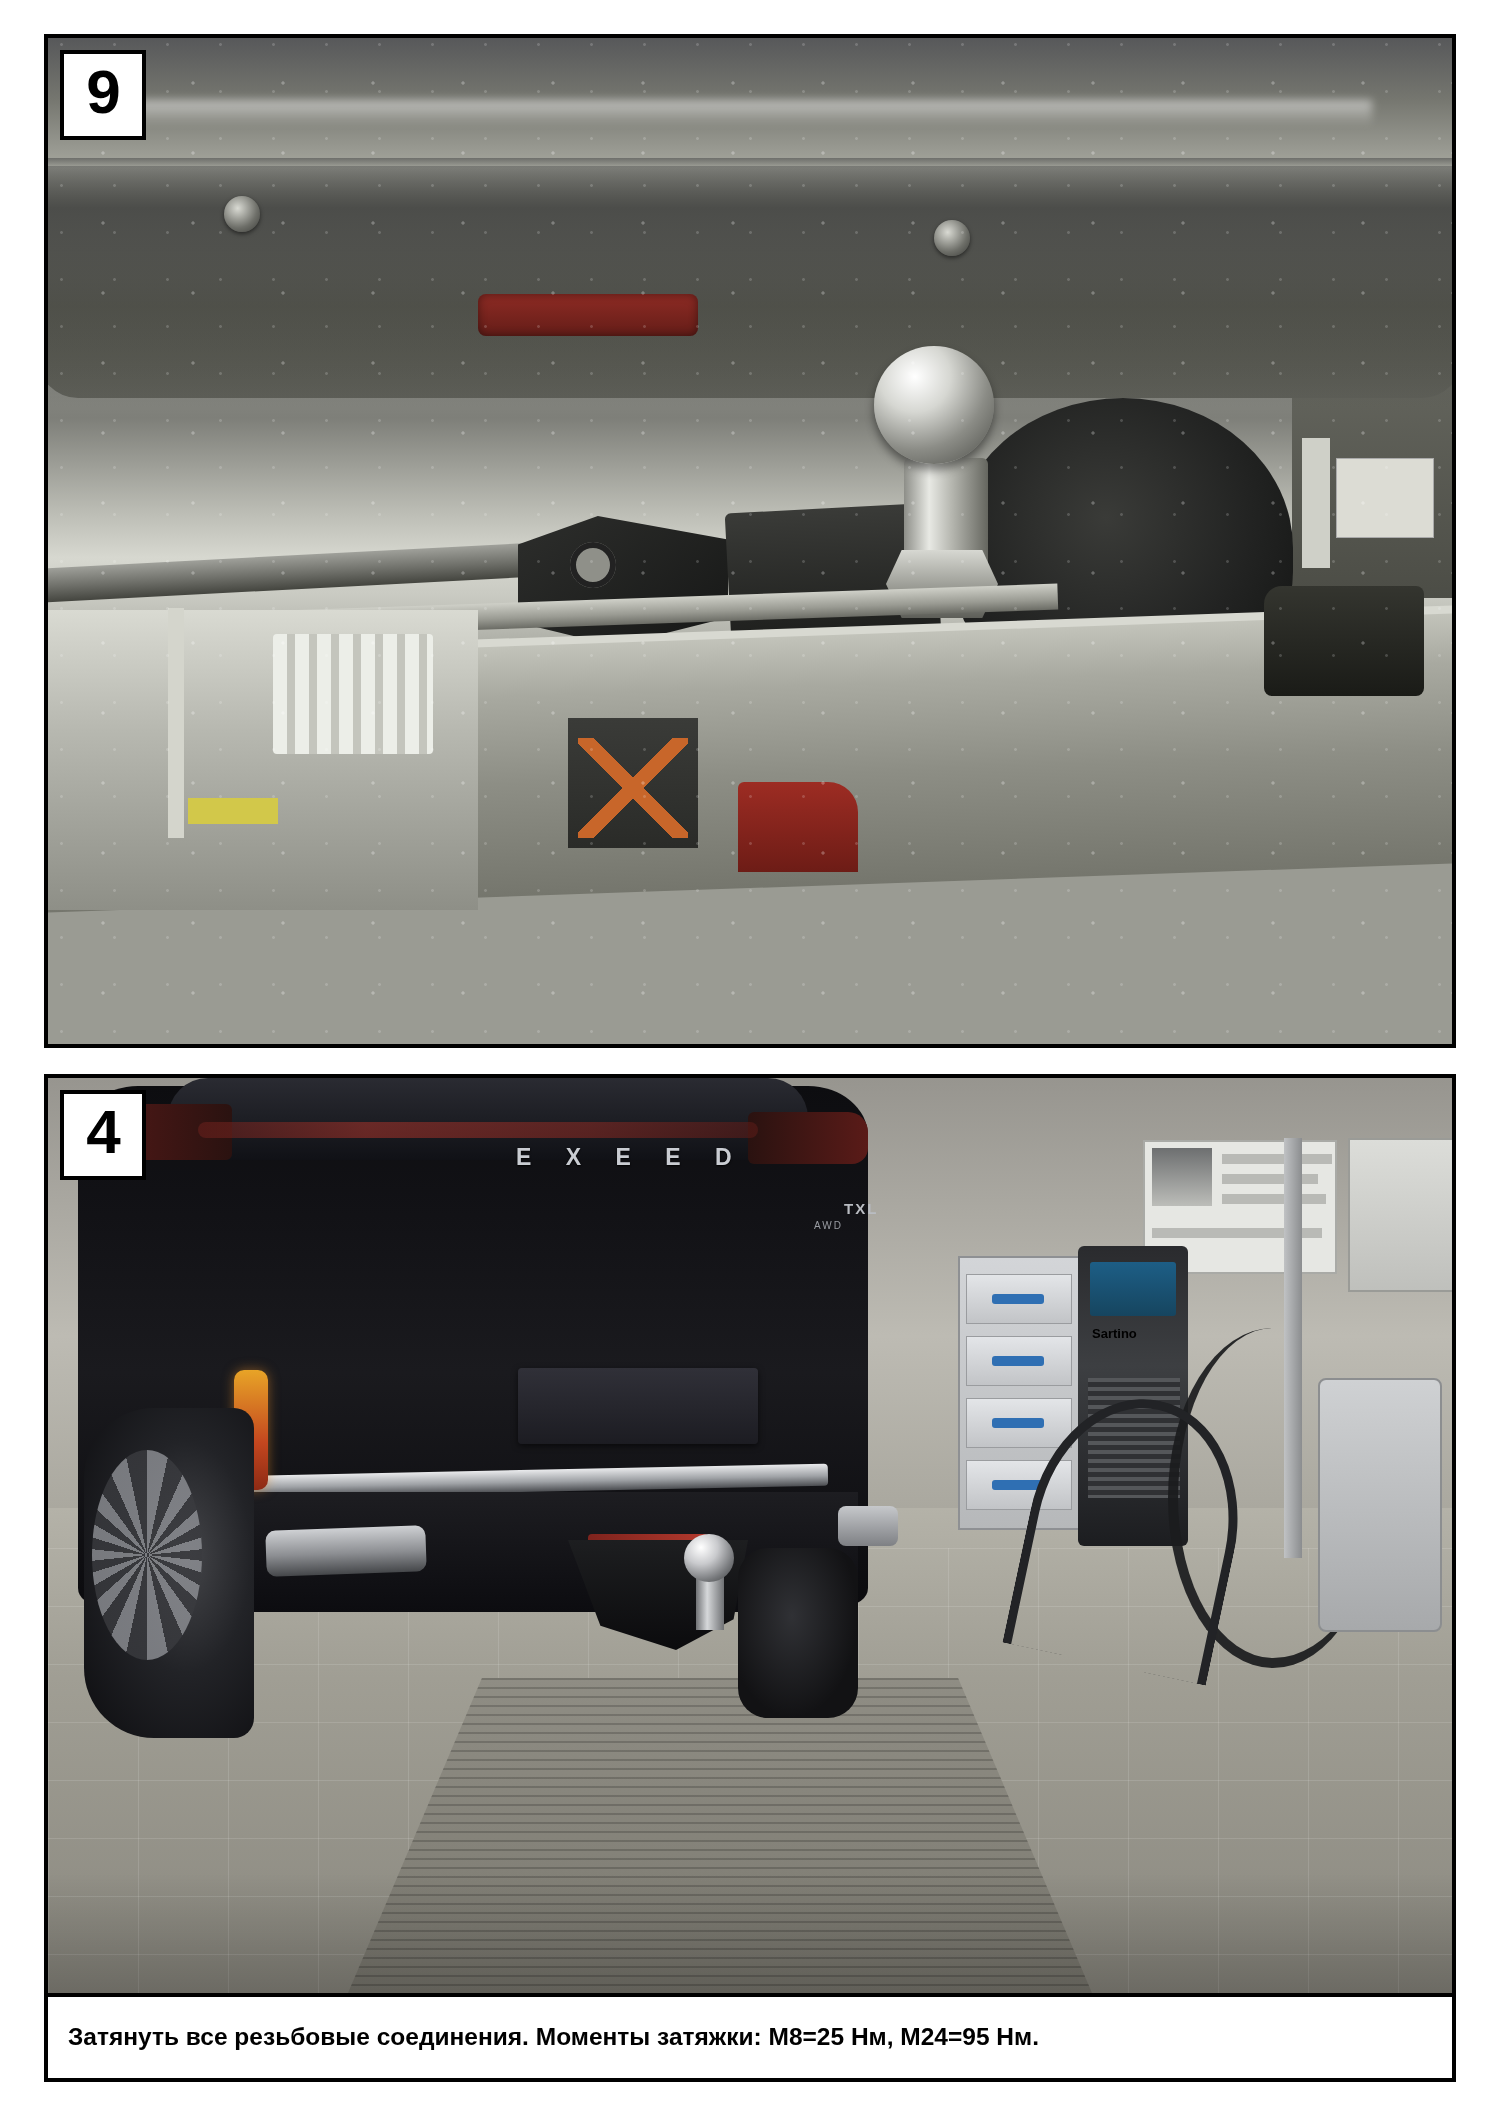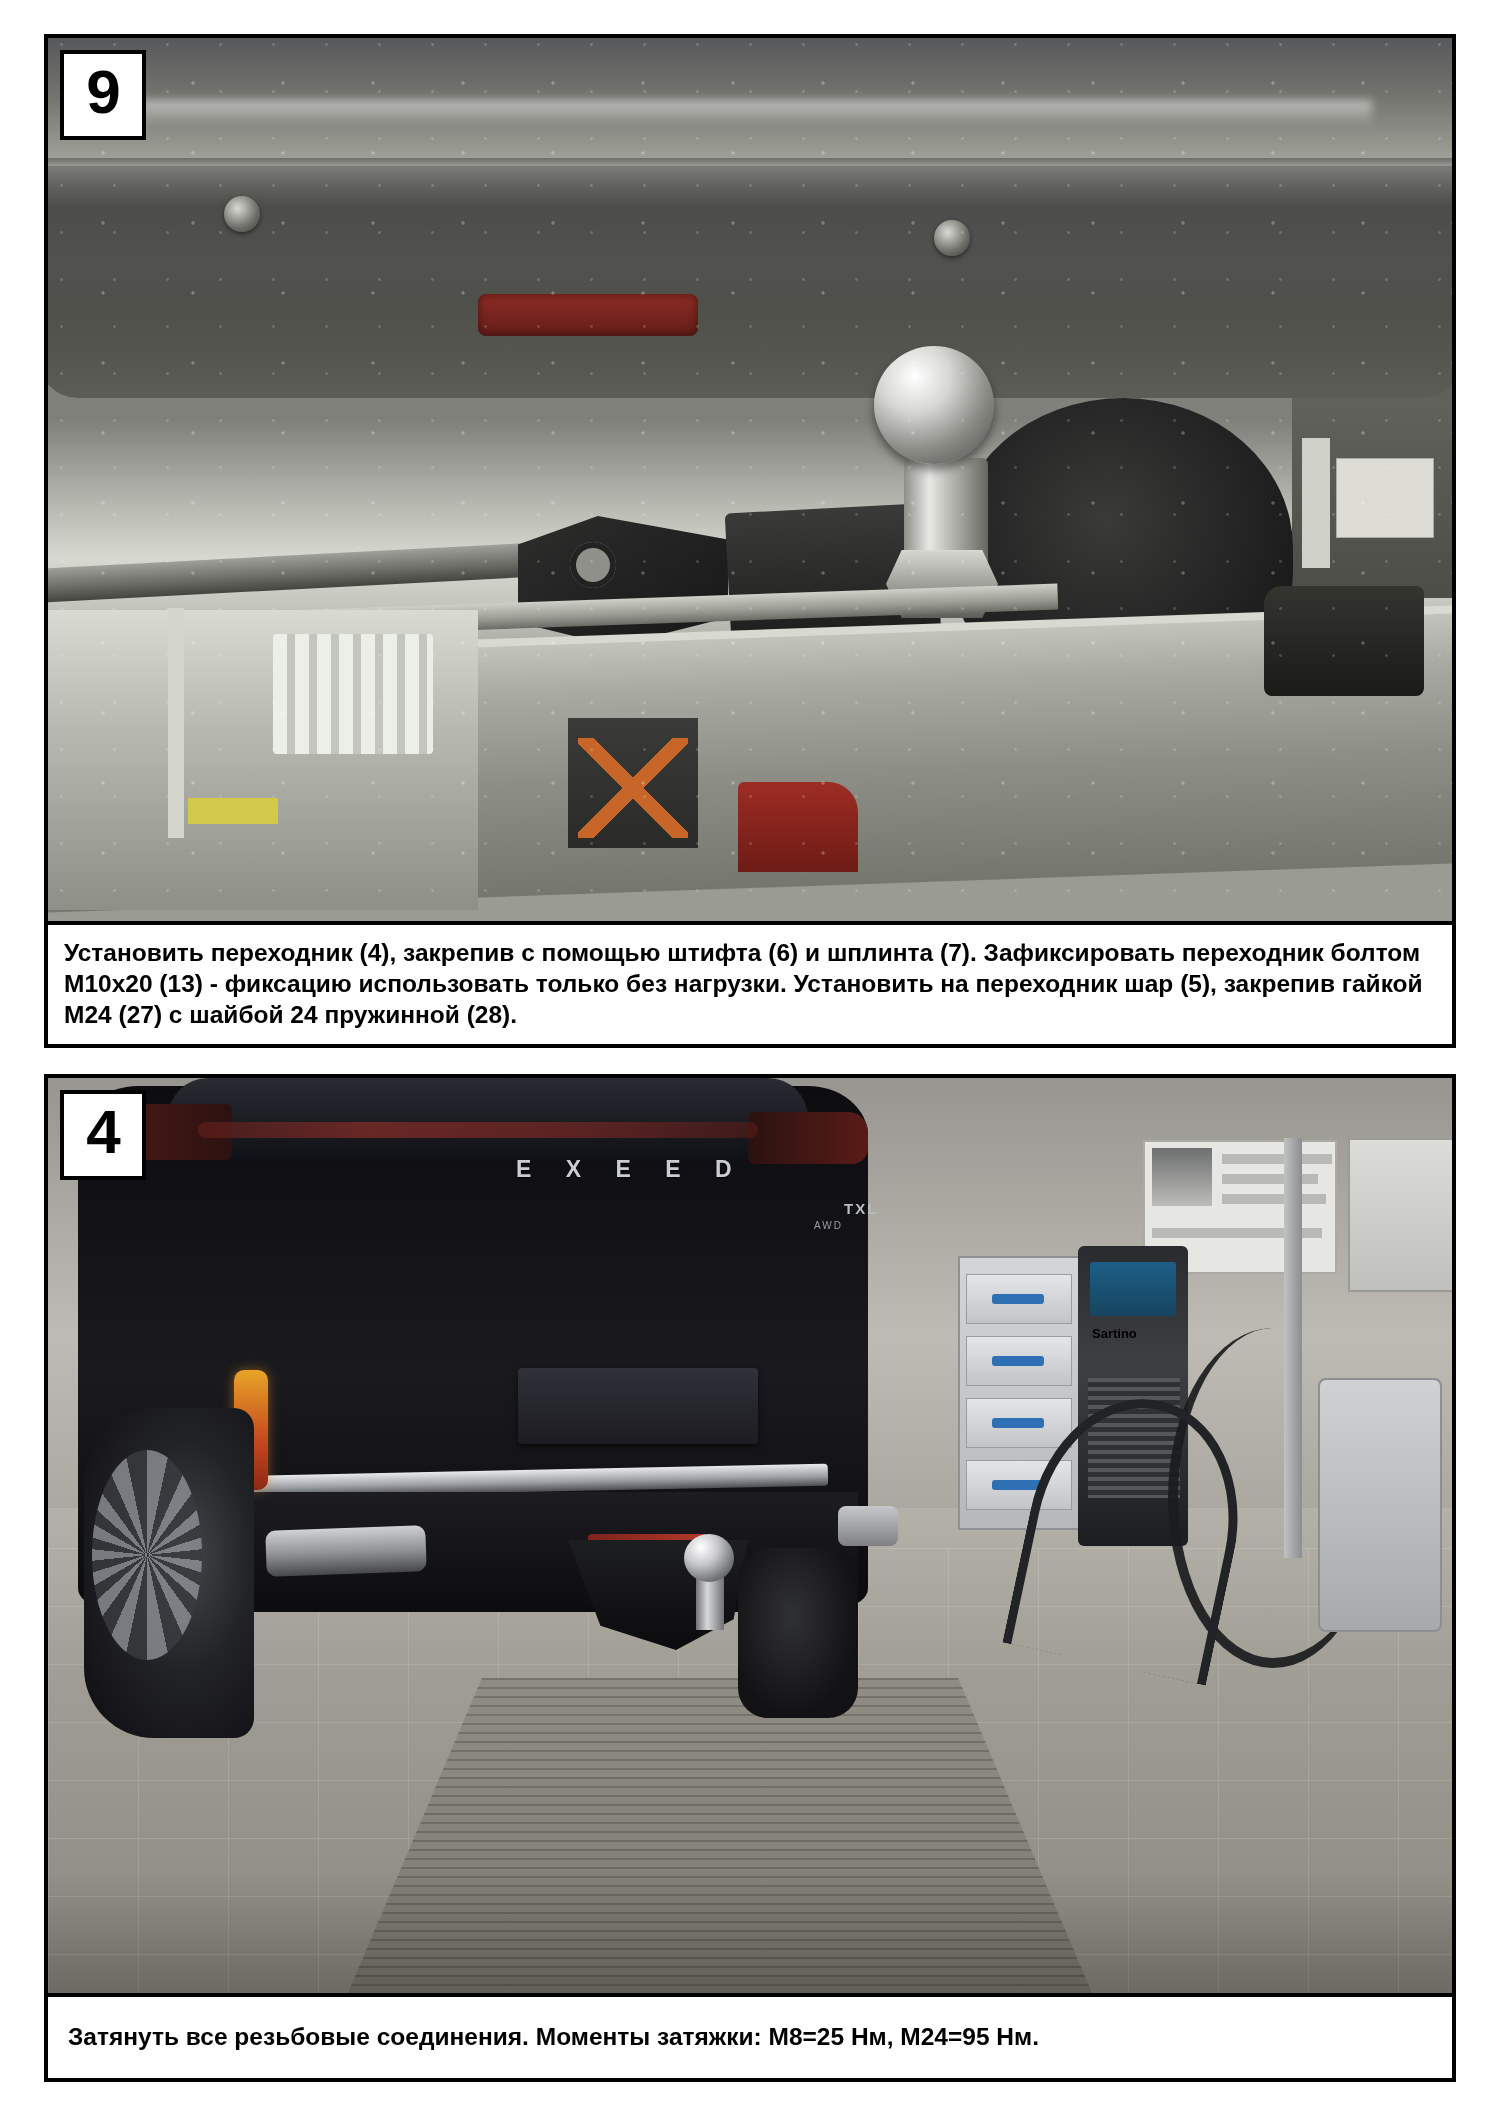--- a/index.html
+++ b/index.html
@@ -314,21 +314,20 @@
     border-radius: 40px 40px 10px 10px;
   }
   .p10 .brand {
     position: absolute;
     left: 468px; top: 66px;
     color: #c9ccd2;
     font-size: 23px;
     letter-spacing: 14px;
     font-weight: bold;
     text-shadow: 0 1px 2px #000;
-    margin-top: 12px;
   }
   .p10 .model {
     position: absolute; left: 796px; top: 122px;
     color: #b9bcc2; font-size: 15px; letter-spacing: 2px; font-weight: bold;
   }
   .p10 .model-sub {
     position: absolute; left: 766px; top: 142px;
     color: #9a9da3; font-size: 10px; letter-spacing: 2px;
   }
   .p10 .taillight-l {
@@ -537,21 +536,20 @@
       <div class="yellow-mark"></div>
       <div class="orange-box"></div>
       <div class="orange-x"></div>
       <div class="red-cart"></div>
       <div class="black-bag"></div>
       <div class="drops"></div>
 
       <div class="step-badge">9</div>
     </div>
 
-    <div class="caption">Установить переходник (4), закрепив с помощью штифта (6) и шплинта (7). Зафиксировать переходник болтом M10x20 (13) - фиксацию использовать только без нагрузки. Установить на переходник шар (5), закрепив гайкой M24 (27) с шайбой 24 пружинной (28).</div>
   </div>
 
   <div class="panel panel-10">
 
     <div class="photo p10">
       <div class="bg"></div>
       <div class="wall"></div>
       <div class="floor"></div>
       <div class="tile-grid"></div>
       <div class="ramp"></div>

